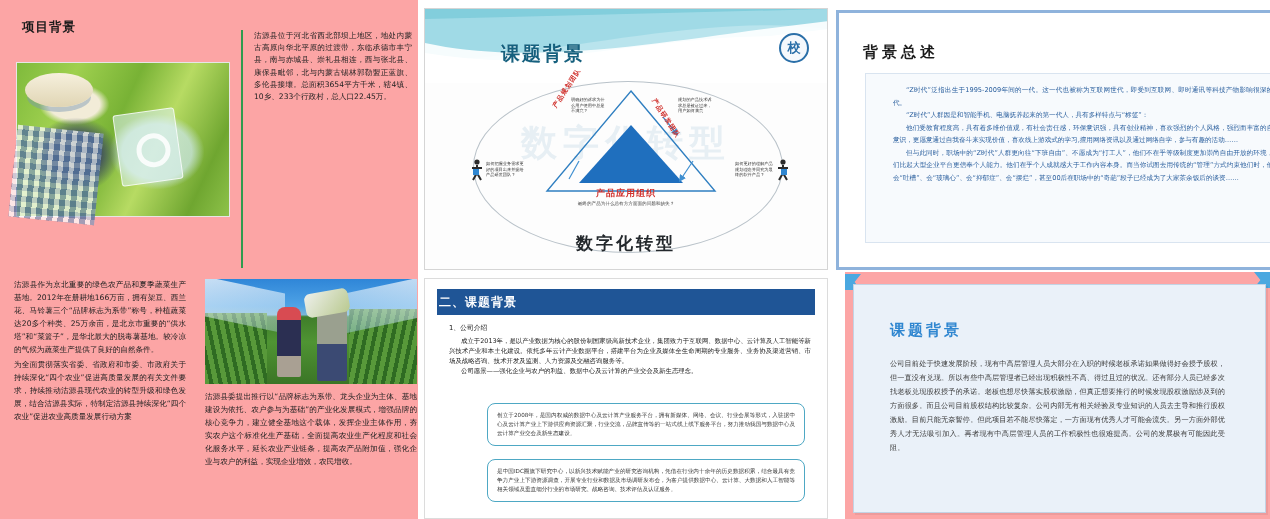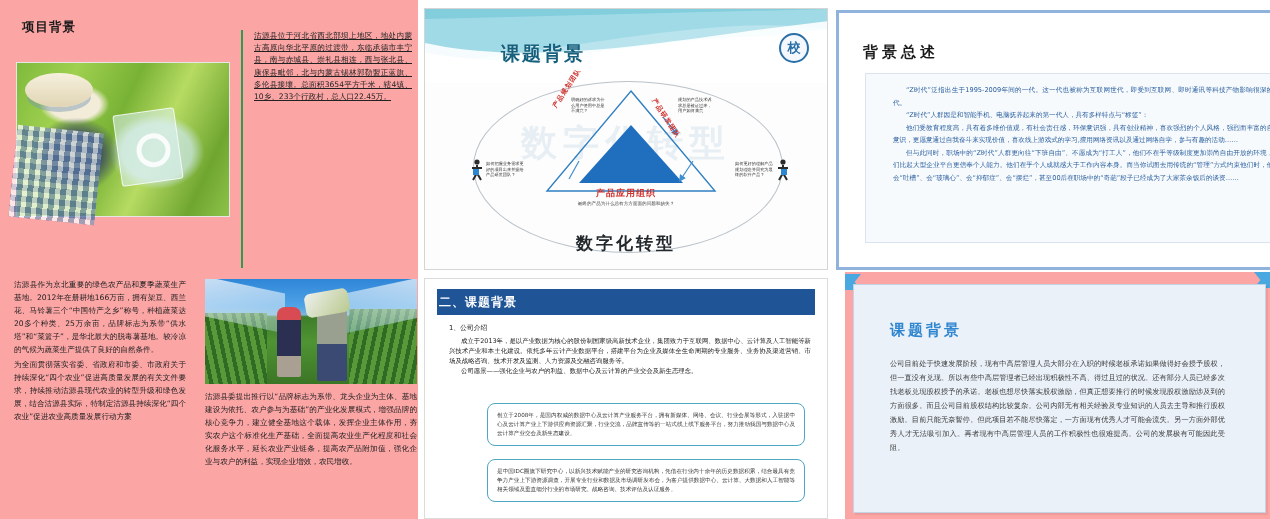--- a/index.html
+++ b/index.html
@@ -53,21 +53,21 @@
       repeating-linear-gradient(90deg, rgba(255,255,255,.55) 0 5px, rgba(90,120,165,.55) 5px 11px),
       repeating-linear-gradient(0deg, rgba(255,255,255,.40) 0 5px, rgba(70,100,150,.55) 5px 11px);
     transform:rotate(6deg);
   }
   #p1 .vrule {
     position:absolute; left:241px; top:30px; width:2px; height:238px;
     background:#2e9b4e;
   }
   #p1 .col-text {
     position:absolute; left:254px; top:30px; width:158px;
-    font-size:7.6px; line-height:12.2px; color:#222; text-align:justify;text-decoration:underline;
+    font-size:7.6px; line-height:12.2px; color:#222; text-align:justify;
   }
   #p1 .col-text p + p { margin-top:9px; }
 
   
   #p2 { left:0; top:268px; width:418px; height:251px; }
   #p2 .lcol { position:absolute; left:14px; top:10px; width:172px;
     font-size:7.6px; line-height:13px; color:#222; text-align:justify; }
   #p2 .lcol p + p { margin-top:2px; }
   #p2 .photo-green {
     position:absolute; left:205px; top:11px; width:212px; height:105px;
@@ -241,21 +241,21 @@
 
     <div class="vrule"></div>
 
     <div class="col-text">
       <p>沽源县位于河北省西北部坝上地区，地处内蒙古高原向华北平原的过渡带，东临承德市丰宁县，南与赤城县、崇礼县相连，西与张北县、康保县毗邻，北与内蒙古锡林郭勒盟正蓝旗、多伦县接壤。总面积3654平方千米，辖4镇、10乡、233个行政村，总人口22.45万。</p>
     </div>
   </div>
 
   <div class="panel" id="p2">
     <div class="lcol">
-      <p>沽源县作为京北重要的绿色农产品和夏季蔬菜生产基地。2012年在册耕地166万亩，拥有架豆、西兰花、马铃薯三个“中国特产之乡”称号，种植蔬菜达20多个种类、25万余亩，品牌标志为系带“供水塔”和“菜篮子”，是华北最大的脱毒薯基地。较冷凉的气候为蔬菜生产提供了良好的自然条件。</p>
+      <p>沽源县作为京北重要的绿色农产品和夏季蔬菜生产基地。2012年在册耕地166万亩，拥有架豆、西兰花、马铃薯三个“品牌标志为系带”称号，种植蔬菜达20多个种类、25万余亩，是北京市重要的“供水塔”和“菜篮子”，是华北最大的脱毒薯基地。较冷凉的气候为蔬菜生产提供了良好的自然条件。</p>
       <p>为全面贯彻落实省委、省政府和市委、市政府关于持续深化“四个农业”促进高质量发展的有关文件要求，持续推动沽源县现代农业的转型升级和绿色发展，结合沽源县实际，特制定沽源县持续深化“四个农业”促进农业高质量发展行动方案</p>
     </div>
 
     <div class="photo-green">
       <div class="row-l"></div>
       <div class="row-r"></div>
       <div class="tarp-l"></div>
       <div class="tarp-r"></div>
       <div class="person-a"></div>
       <div class="person-b"></div>

